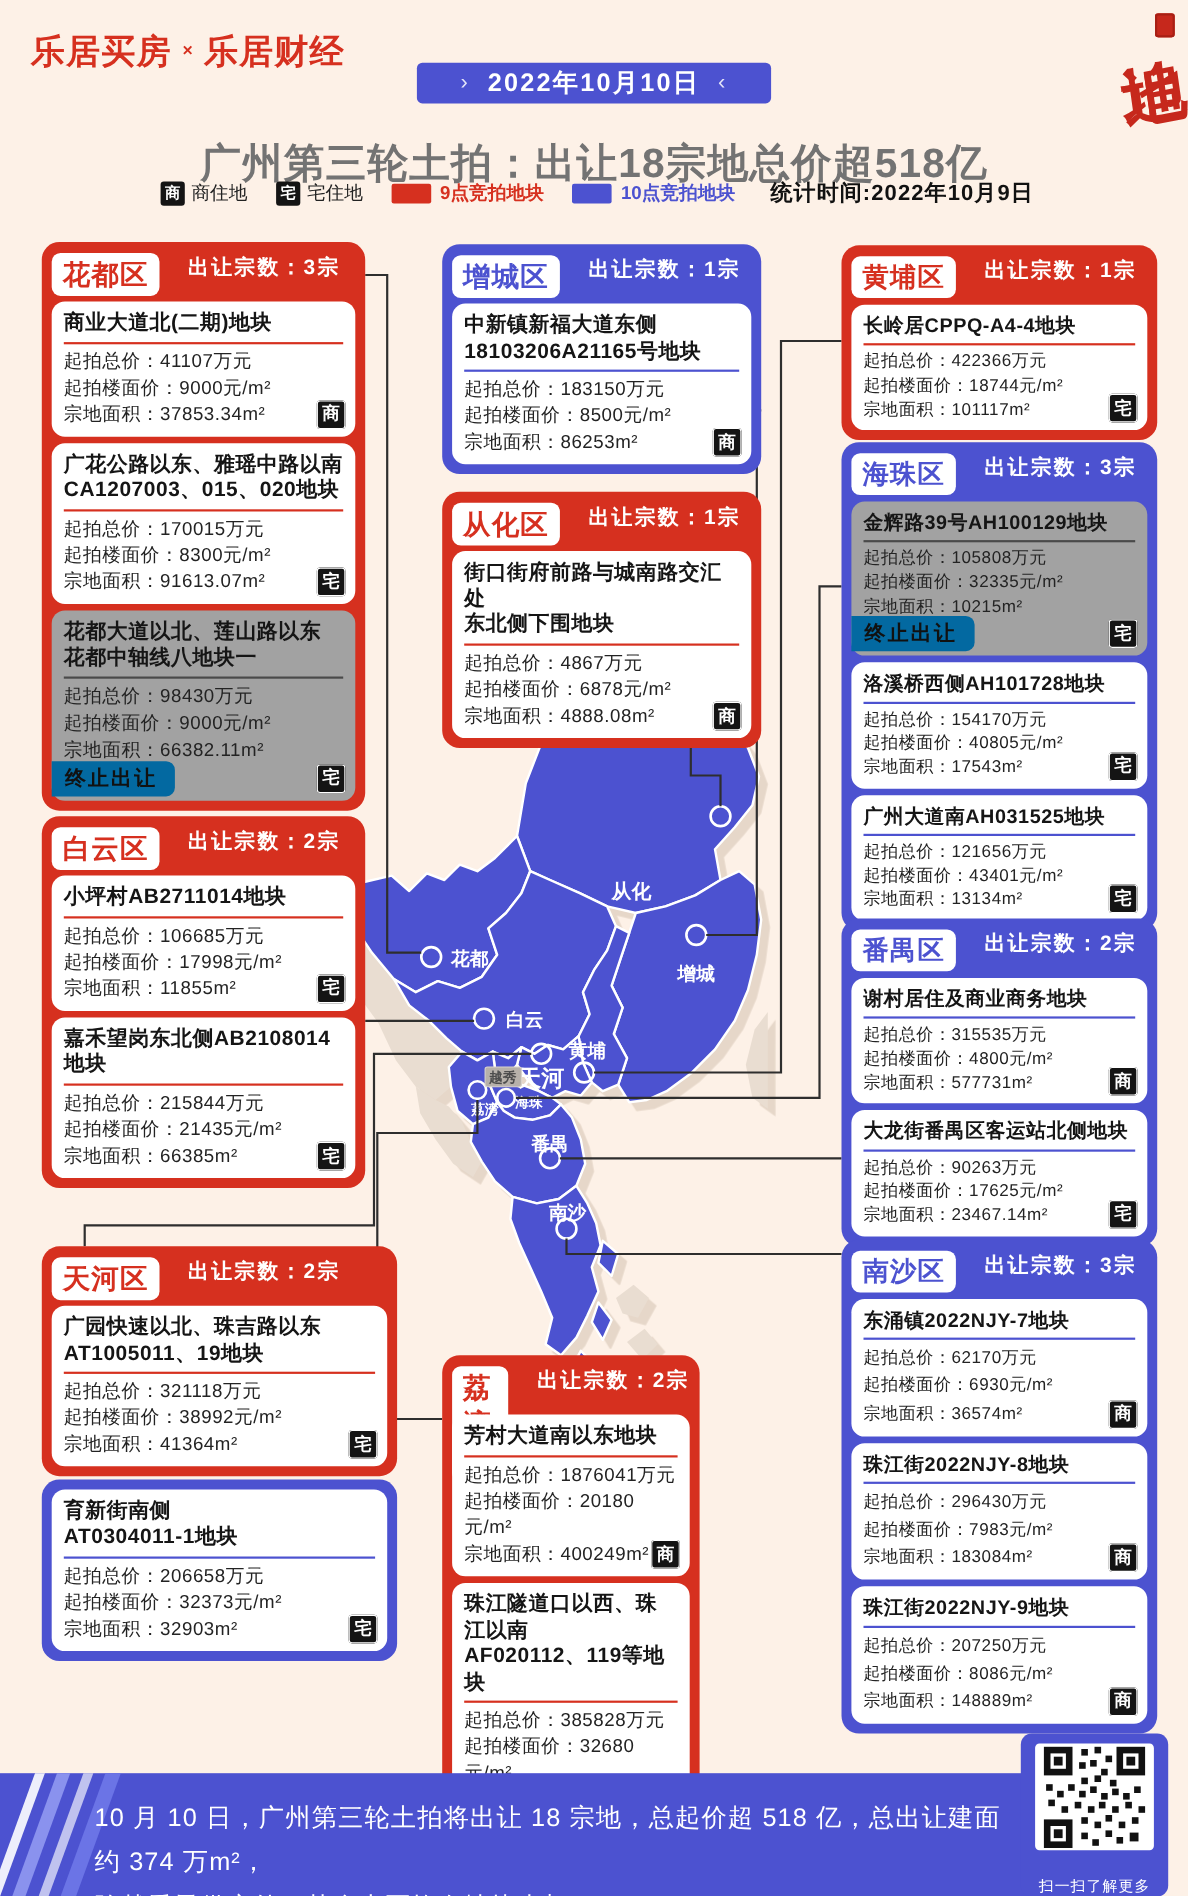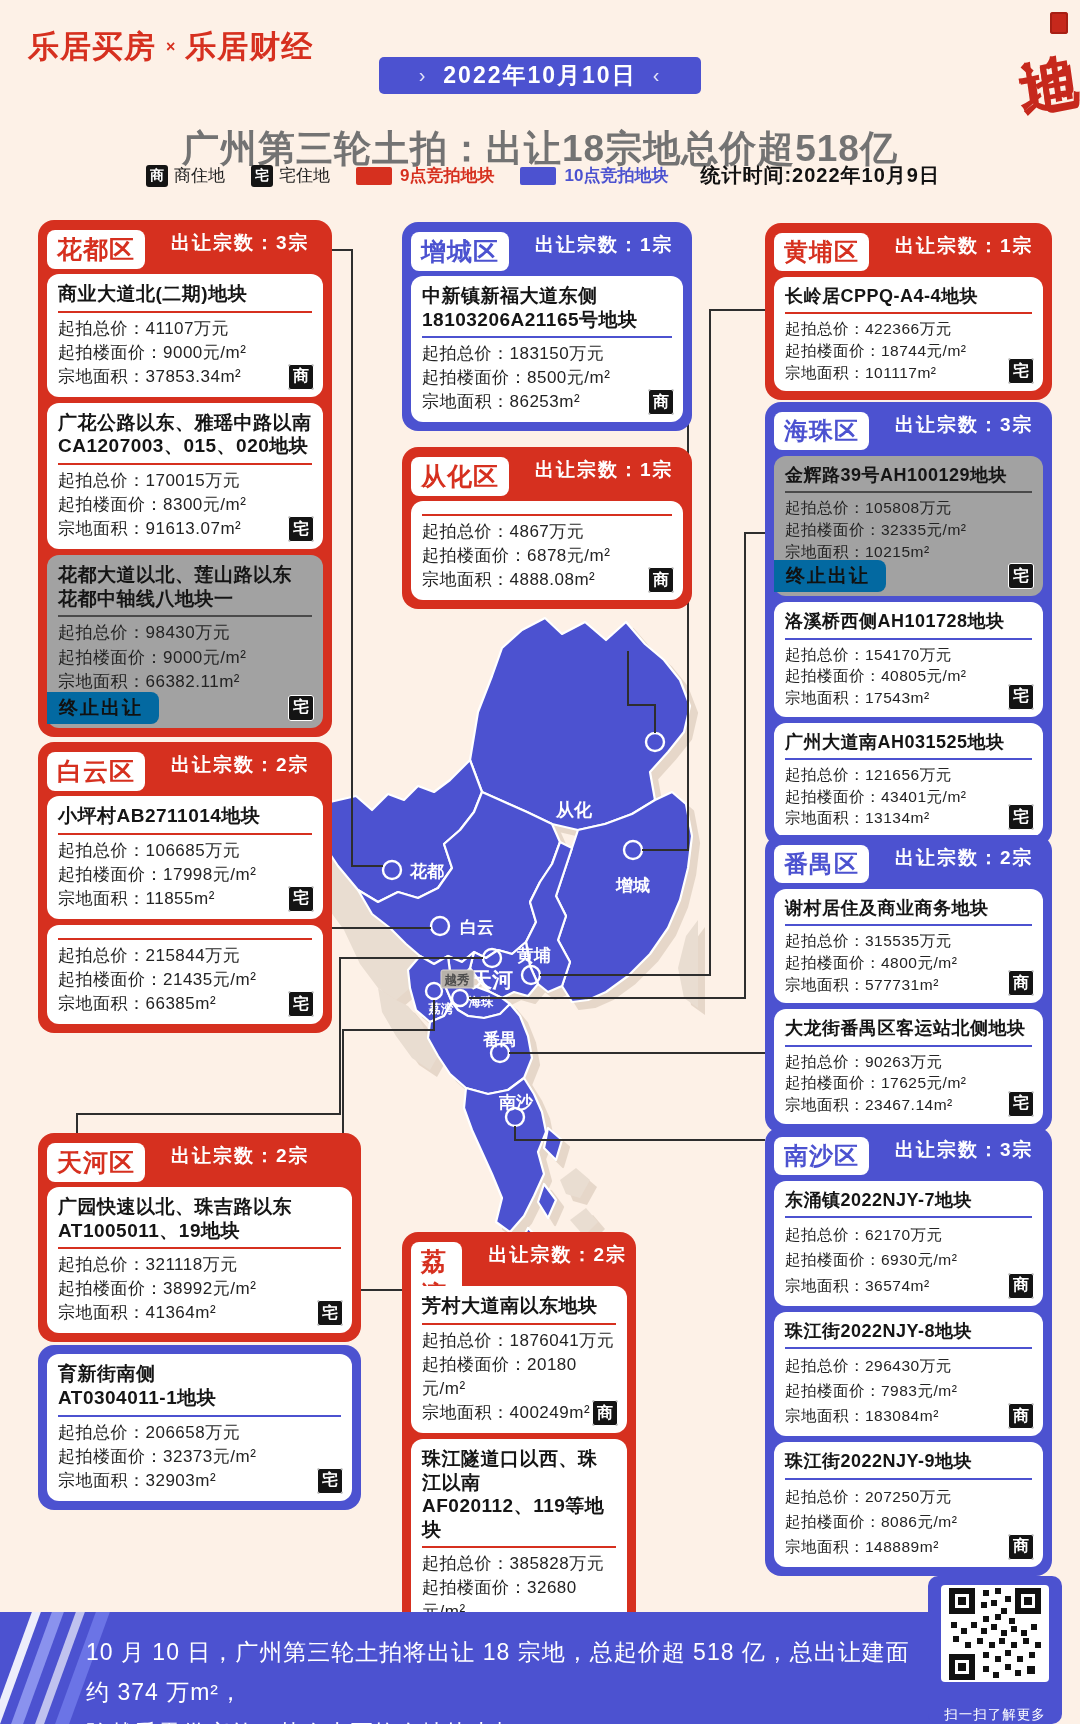--- a/index.html
+++ b/index.html
@@ -234,20 +234,22 @@
       </header>
       <article class="card">
         <h3 class="title">小坪村AB2711014地块</h3>
         <div class="divider"></div>
         <p class="row"><span>起拍总价：</span><span>106685万元</span></p>
         <p class="row"><span>起拍楼面价：</span><span>17998元/m²</span></p>
         <p class="row"><span>宗地面积：</span><span>11855m²</span></p>
         <span class="tag">宅</span>
       </article>
       <article class="card">
+        <h3 class="title">嘉禾望岗东北侧AB2108014
+地块</h3>
         <div class="divider"></div>
         <p class="row"><span>起拍总价：</span><span>215844万元</span></p>
         <p class="row"><span>起拍楼面价：</span><span>21435元/m²</span></p>
         <p class="row"><span>宗地面积：</span><span>66385m²</span></p>
         <span class="tag">宅</span>
       </article>
     </div>
   </section>
 
   <section class="sect" style="left:38px;top:1133px;width:323px;">
@@ -297,20 +299,22 @@
     </div>
   </section>
 
   <section class="sect" style="left:402px;top:447px;width:290px;">
     <div class="panel red">
       <header class="d-header">
         <span class="d-name">从化区</span>
         <span class="d-count">出让宗数：1宗</span>
       </header>
       <article class="card">
+        <h3 class="title">街口街府前路与城南路交汇处
+东北侧下围地块</h3>
         <div class="divider"></div>
         <p class="row"><span>起拍总价：</span><span>4867万元</span></p>
         <p class="row"><span>起拍楼面价：</span><span>6878元/m²</span></p>
         <p class="row"><span>宗地面积：</span><span>4888.08m²</span></p>
         <span class="tag">商</span>
       </article>
     </div>
   </section>
 
   <section class="sect" style="left:402px;top:1232px;width:234px;">

